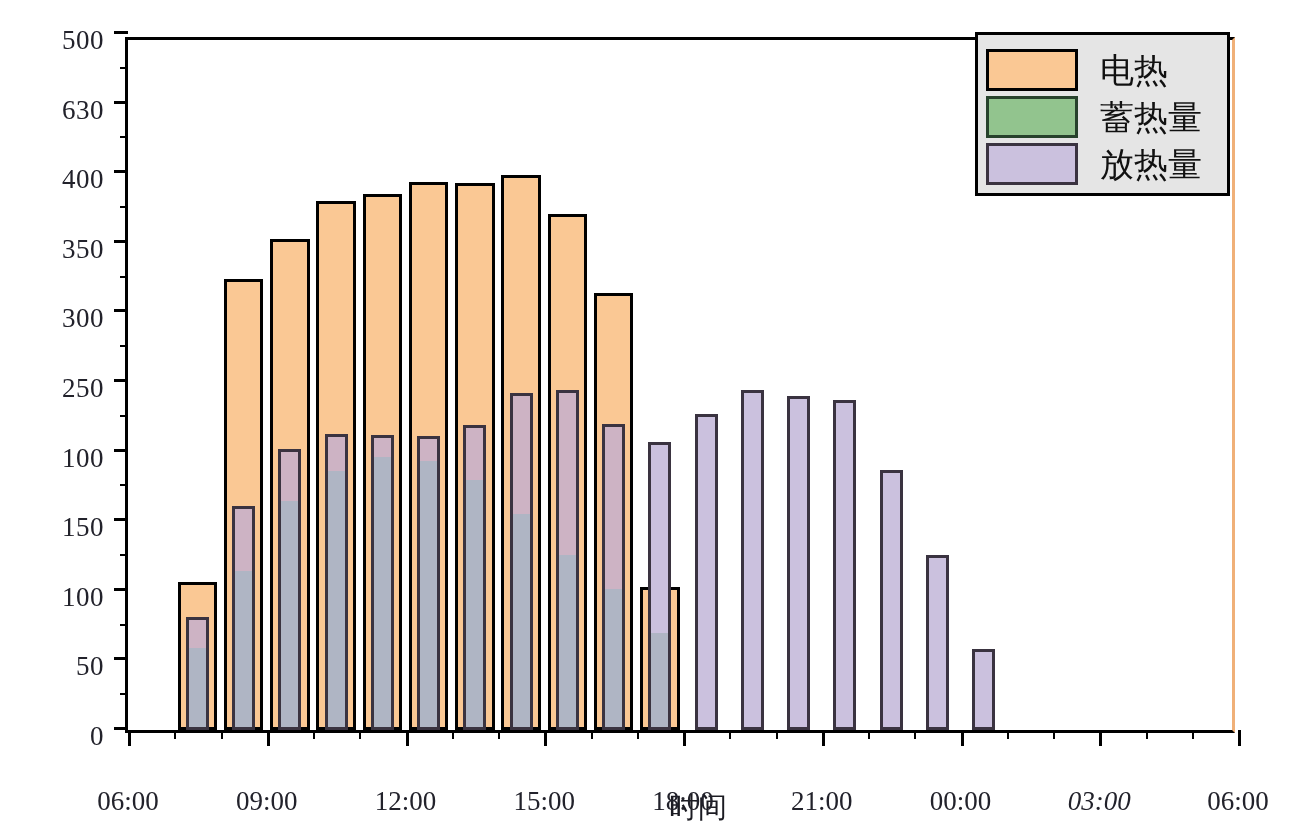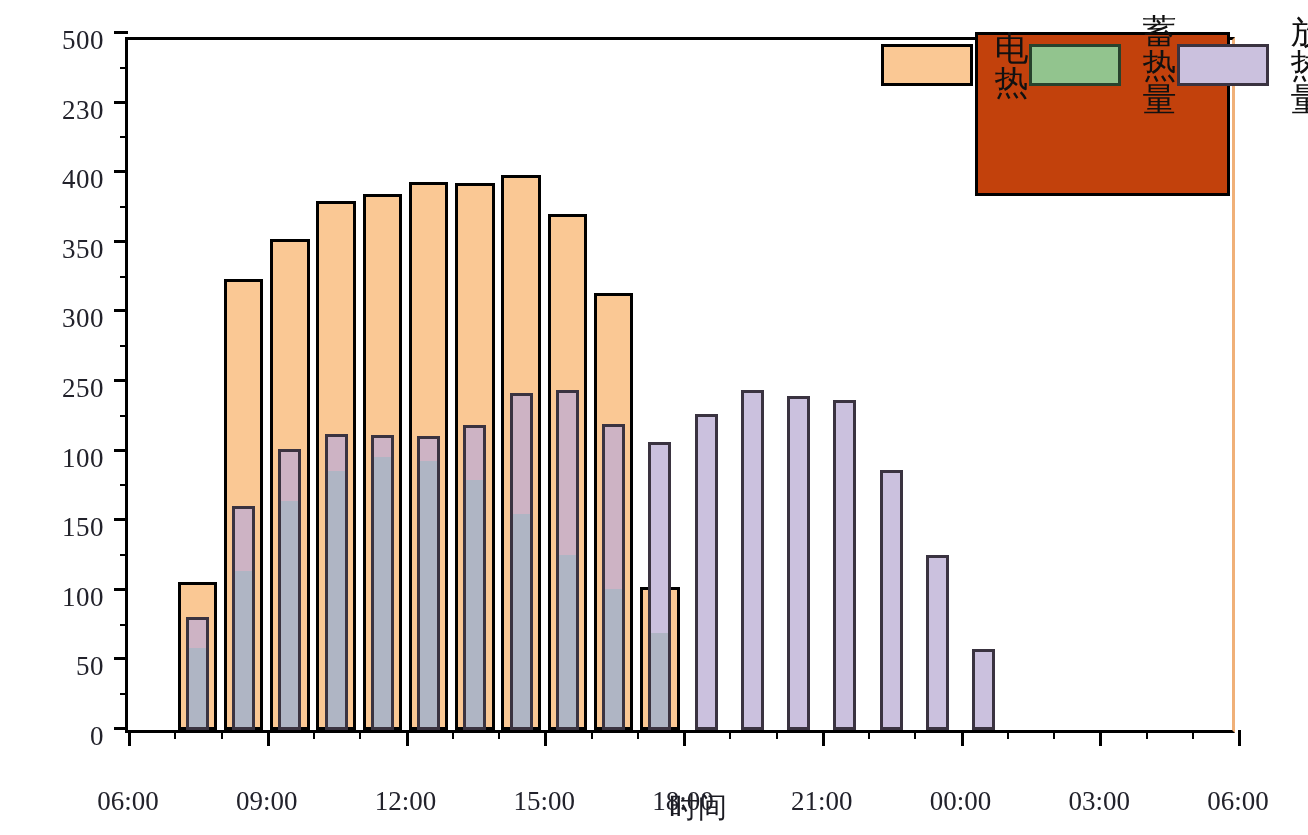--- a/index.html
+++ b/index.html
@@ -47,24 +47,24 @@
   #x-axis-title{
     position:absolute;left:654px;top:788px;
     transform:translateX(-50%);
     font-size:29px;color:#1b1b22;white-space:nowrap;margin-left:44px;
   }
 
   
   #legend{
     position:absolute;left:975px;top:32px;
     width:255px;height:164px;
-    background:#c2410c;border:3px solid #000;
+    background:#e5e5e5;border:3px solid #000;
     box-sizing:border-box;
-    display:flex;flex-direction:row;
-    justify-content:center;
+    display:flex;flex-direction:column;
+    justify-content:flex-end;
     padding:6px 8px;
     z-index:20;
   }
   .legend-row{display:flex;align-items:center;height:47px;}
   .legend-swatch{width:92px;height:42px;box-sizing:border-box;flex:0 0 auto;}
   .sw-elec{background:#fac894;border:3px solid #000;}
   .sw-store{background:#92c48e;border:3px solid #27422c;}
   .sw-rel{background:#cbc1de;border:3px solid #3a3340;}
   .legend-label{margin-left:22px;font-size:34px;color:#111;
                 font-family:"DejaVu Sans",sans-serif;line-height:1;}
@@ -141,21 +141,21 @@
       <div class="ytick" style="bottom: 417.6px;"></div>
       <div class="ylabel-t" style="bottom: auto; top: 278.4px; position: absolute; right: 1128px;">300</div>
       <div class="ytick minor" style="bottom: 452.4px;"></div>
       <div class="ytick" style="bottom: 487.2px;"></div>
       <div class="ylabel-t" style="bottom: auto; top: 208.8px; position: absolute; right: 1128px;">350</div>
       <div class="ytick minor" style="bottom: 522px;"></div>
       <div class="ytick" style="bottom: 556.8px;"></div>
       <div class="ylabel-t" style="bottom: auto; top: 139.2px; position: absolute; right: 1128px;">400</div>
       <div class="ytick minor" style="bottom: 591.6px;"></div>
       <div class="ytick" style="bottom: 626.4px;"></div>
-      <div class="ylabel-t" style="bottom: auto; top: 69.6px; position: absolute; right: 1128px;">230</div>
+      <div class="ylabel-t" style="bottom: auto; top: 69.6px; position: absolute; right: 1128px;">630</div>
       <div class="ytick minor" style="bottom: 661.2px;"></div>
       <div class="ytick" style="bottom: 696px;"></div>
       <div class="ylabel-t" style="bottom: auto; top: 0px; position: absolute; right: 1128px;">500</div>
       <div class="xtick" style="left: 0px; bottom: 0px; height: 16px; margin-bottom: -16px;"></div>
       <div class="xlabel-t" style="left: 0px;">06:00</div>
       <div class="xtick minor" style="left: 46.25px; bottom: 0px; height: 9px; margin-bottom: -9px;"></div>
       <div class="xtick minor" style="left: 92.5px; bottom: 0px; height: 9px; margin-bottom: -9px;"></div>
       <div class="xtick" style="left: 138.75px; bottom: 0px; height: 16px; margin-bottom: -16px;"></div>
       <div class="xlabel-t" style="left: 138.75px;">09:00</div>
       <div class="xtick minor" style="left: 185px; bottom: 0px; height: 9px; margin-bottom: -9px;"></div>
@@ -174,21 +174,21 @@
       <div class="xtick minor" style="left: 647.5px; bottom: 0px; height: 9px; margin-bottom: -9px;"></div>
       <div class="xtick" style="left: 693.75px; bottom: 0px; height: 16px; margin-bottom: -16px;"></div>
       <div class="xlabel-t" style="left: 693.75px;">21:00</div>
       <div class="xtick minor" style="left: 740px; bottom: 0px; height: 9px; margin-bottom: -9px;"></div>
       <div class="xtick minor" style="left: 786.25px; bottom: 0px; height: 9px; margin-bottom: -9px;"></div>
       <div class="xtick" style="left: 832.5px; bottom: 0px; height: 16px; margin-bottom: -16px;"></div>
       <div class="xlabel-t" style="left: 832.5px; font-family: Liberation Serif, serif;">00:00</div>
       <div class="xtick minor" style="left: 878.75px; bottom: 0px; height: 9px; margin-bottom: -9px;"></div>
       <div class="xtick minor" style="left: 925px; bottom: 0px; height: 9px; margin-bottom: -9px;"></div>
       <div class="xtick" style="left: 971.25px; bottom: 0px; height: 16px; margin-bottom: -16px;"></div>
-      <div class="xlabel-t" style="left: 971.25px;">03:00</div>
+      <div class="xlabel-t" style="left: 971.25px; font-style: italic;">03:00</div>
       <div class="xtick minor" style="left: 1017.5px; bottom: 0px; height: 9px; margin-bottom: -9px;"></div>
       <div class="xtick minor" style="left: 1063.75px; bottom: 0px; height: 9px; margin-bottom: -9px;"></div>
       <div class="xtick" style="left: 1110px; bottom: 0px; height: 16px; margin-bottom: -16px;"></div>
       <div class="xlabel-t" style="left: 1110px;">06:00</div>
     </div>
 
   <div id="legend">
     <div class="legend-row">
       <span class="legend-swatch sw-elec"></span>
       <span class="legend-label">电热</span>

